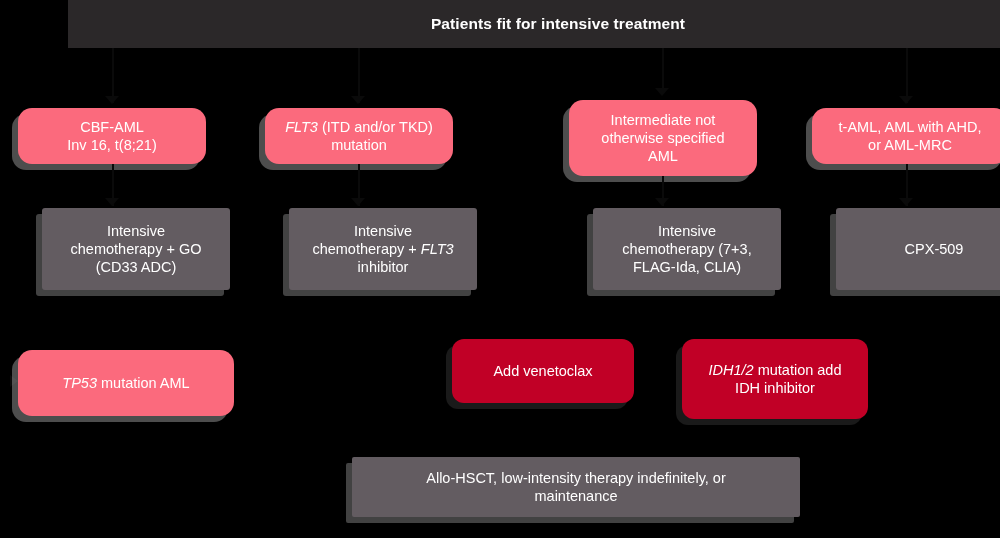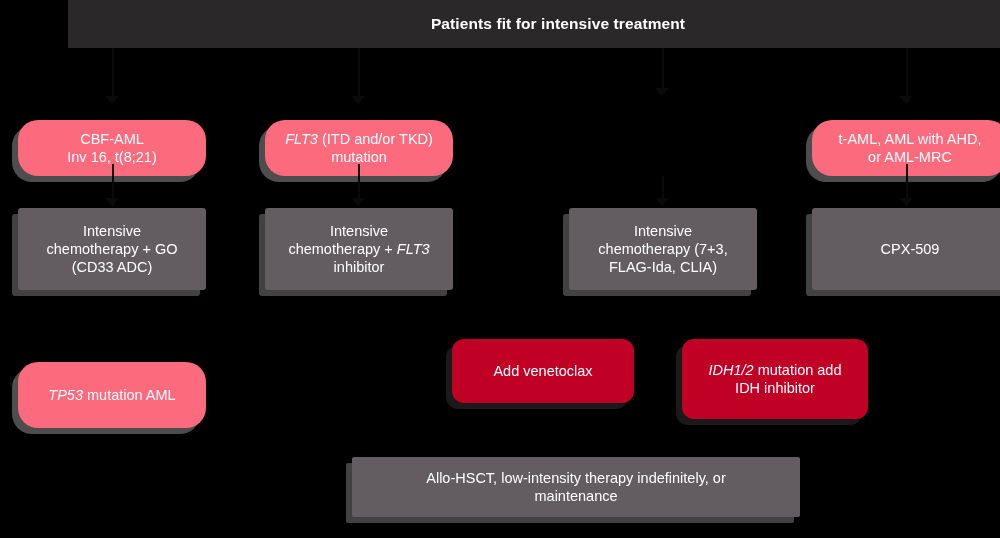--- a/index.html
+++ b/index.html
@@ -53,31 +53,31 @@
     box-sizing: border-box;
     padding: 4px 8px;
     line-height: 1.26;
   }
   .node .txt { display: block; width: 100%; }
   .node em { }
 
   
   .node.pink {
     background: #fb6a7d;
-    border-radius: 20px;
+    border-radius: 14px;
     font-size: 14.5px;
     box-shadow: -6px 6px 0 rgba(255,255,255,0.30);
-    margin-top: 12px;
   }
   
   .node.grey {
     background: #635c61;
     border-radius: 3px;
     font-size: 14.5px;
     box-shadow: -6px 6px 0 rgba(255,255,255,0.26);
+    margin-left: 24px;
   }
   
   .node.red {
     background: #c10026;
     border-radius: 12px;
     font-size: 14.5px;
     box-shadow: -6px 6px 0 rgba(255,255,255,0.10);
   }
   
   .node.greybar {
@@ -129,20 +129,23 @@
   <div class="arrow-down" style="left:899px; top:96px;"></div>
 
   <div class="node pink" style="left:18px; top:108px; width:188px; height:56px;">
     <span class="txt">CBF-AML<br>Inv 16, t(8;21)</span>
   </div>
 
   <div class="node pink" style="left:265px; top:108px; width:188px; height:56px;">
     <span class="txt"><em>FLT3</em> (ITD and/or TKD)<br>mutation</span>
   </div>
 
+  <div class="node pink" style="left:569px; top:100px; width:188px; height:76px;">
+    <span class="txt">Intermediate not<br>otherwise specified<br>AML</span>
+  </div>
 
   <div class="node pink" style="left:812px; top:108px; width:196px; height:56px;">
     <span class="txt">t-AML, AML with AHD,<br>or AML-MRC</span>
   </div>
 
   <div class="conn" style="left:112px; top:164px; width:2px; height:42px;"></div>
   <div class="arrow-down" style="left:105px; top:198px;"></div>
 
   <div class="conn" style="left:358px; top:164px; width:2px; height:42px;"></div>
   <div class="arrow-down" style="left:351px; top:198px;"></div>
@@ -164,21 +167,21 @@
   <div class="node grey" style="left:569px; top:208px; width:188px; height:82px;">
     <span class="txt">Intensive<br>chemotherapy (7+3,<br>FLAG-Ida, CLIA)</span>
   </div>
 
   <div class="node grey" style="left:812px; top:208px; width:196px; height:82px;">
     <span class="txt">CPX-509</span>
   </div>
 
   <div class="arrow-right" style="left:10px; top:375px;"></div>
 
-  <div class="node pink" style="left:18px; top:350px; width:188px; height:66px;">
+  <div class="node pink" style="left:18px; top:350px; width:216px; height:66px;">
     <span class="txt"><em>TP53</em> mutation AML</span>
   </div>
 
   <div class="node red" style="left:452px; top:339px; width:182px; height:64px;text-align:center;">
     <span class="txt">Add venetoclax</span>
   </div>
 
   <div class="node red" style="left:682px; top:339px; width:186px; height:80px;">
     <span class="txt"><em>IDH1/2</em> mutation add<br>IDH inhibitor</span>
   </div>

